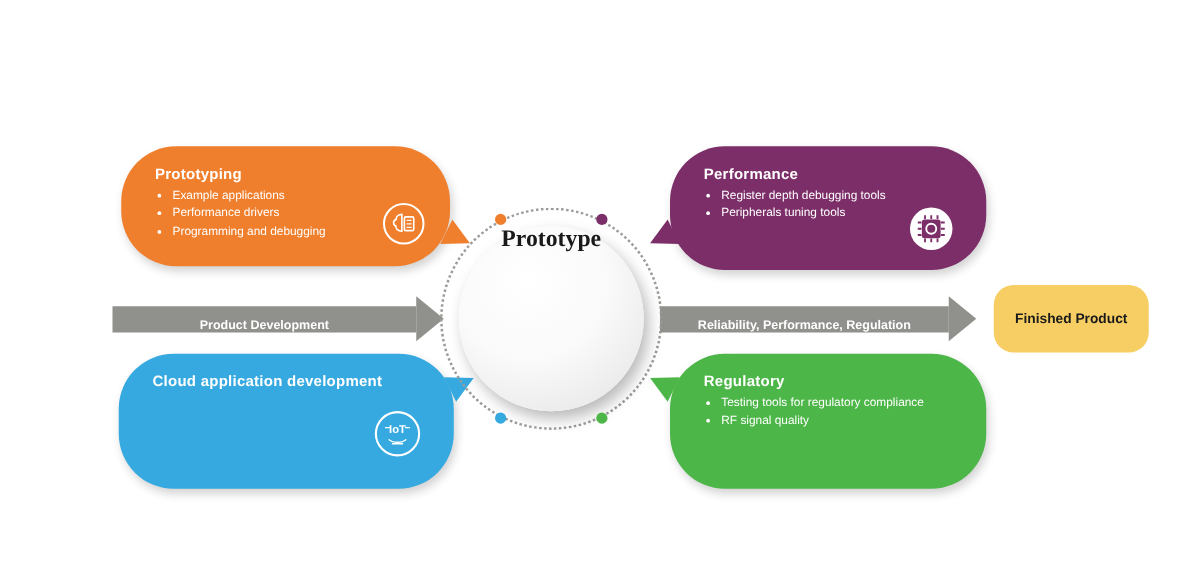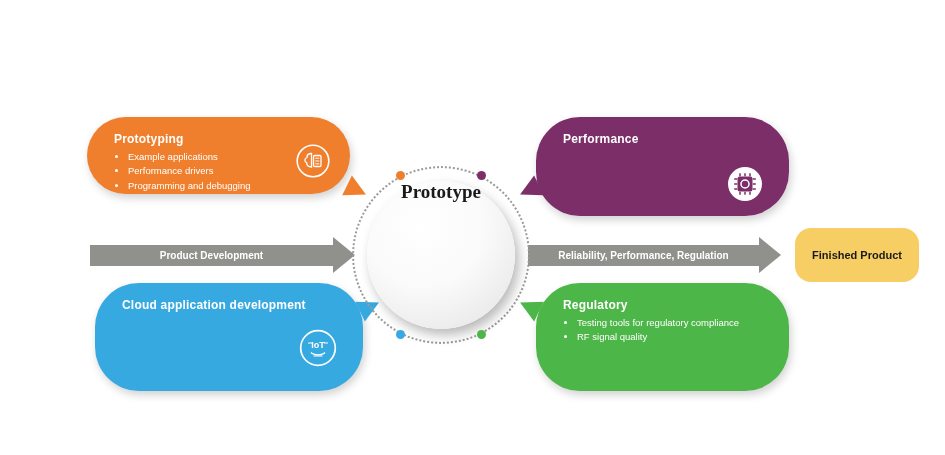--- a/index.html
+++ b/index.html
@@ -13,21 +13,21 @@
     position: absolute;
     color: #fff;
     border-radius: 44px;
     padding: 15px 14px 10px 27px;
     box-shadow: 2px 4px 8px rgba(0,0,0,0.18);
   }
   .bubble h3 { margin: 0 0 4px 0; font-size: 12px; font-weight: bold; letter-spacing: .2px; }
   .bubble ul { margin: 2px 0 0 0; padding: 0 0 0 14px; list-style: disc; }
   .bubble li { font-size: 9.5px; line-height: 1.5; }
 
-  .bubble-prototyping { left: 87px;  top: 117px; width: 263px; height: 77px;  background: var(--orange, #F07F2D); }
+  .bubble-prototyping { left: 97px;  top: 117px; width: 263px; height: 96px;  background: var(--orange, #F07F2D); }
   .bubble-performance { left: 536px; top: 117px; width: 253px; height: 99px;  background: var(--purple, #7C2E68); }
   .bubble-cloud       { left: 95px;  top: 283px; width: 268px; height: 108px; background: var(--blue, #36A9E0); }
   .bubble-regulatory  { left: 536px; top: 283px; width: 253px; height: 108px; background: var(--green, #4DB648); }
 
   
   .tail { position: absolute; width: 0; height: 0; border-top: 11px solid transparent; border-bottom: 11px solid transparent; }
   .tail-r { border-left: 21px solid; right: -17px; }
   .tail-l { border-right: 21px solid; left: -17px; }
   .bubble-prototyping .tail { border-left-color:  var(--orange, #F07F2D); top: 62px; transform: rotate(26deg); }
   .bubble-performance .tail { border-right-color: var(--purple, #7C2E68); top: 62px; transform: rotate(-26deg); }
@@ -58,21 +58,21 @@
   .dot { position: absolute; width: 9px; height: 9px; border-radius: 50%; }
   .dot-orange { left: 396px; top: 171px; background: var(--orange, #F07F2D); }
   .dot-purple { left: 477px; top: 171px; background: var(--purple, #7C2E68); }
   .dot-blue   { left: 396px; top: 330px; background: var(--blue, #36A9E0); }
   .dot-green  { left: 477px; top: 330px; background: var(--green, #4DB648); }
 
   
   .shaft {
     position: absolute; top: 245px; height: 21px;
     background: var(--arrow_gray, #90908C);
-    display: flex; align-items: center; justify-content: center;
+    display: flex; align-items: flex-end; justify-content: center;
     color: #fff; font-size: 10px; font-weight: bold; white-space: nowrap;
   }
   .shaft-left  { left: 90px;  width: 243px; }
   .shaft-right { left: 528px; width: 231px; }
   .head {
     position: absolute; top: 237px; width: 0; height: 0;
     border-top: 18.5px solid transparent; border-bottom: 18.5px solid transparent;
     border-left: 22px solid var(--arrow_gray, #90908C);
   }
   .head-left  { left: 333px; }
@@ -119,20 +119,24 @@
         <path d="M15.5 9.5c-2.8 0-4.6 1.8-4.6 4-1.2.4-2 1.4-2 2.7 0 1.2.7 2.2 1.8 2.6-.2 2.3 1.6 4.2 4.8 4.2z" fill="none" stroke="#fff" stroke-width="1.3"></path>
         <rect x="17.5" y="11.5" width="7.5" height="11" rx="1.2" fill="none" stroke="#fff" stroke-width="1.3"></rect>
         <path d="M19.3 14.2h4M19.3 17h4M19.3 19.8h4" stroke="#fff" stroke-width="1"></path>
       </svg>
     </span>
   </div>
 
   <div class="bubble bubble-performance">
     <div class="tail tail-l"></div>
     <h3>Performance</h3>
+    <ul>
+      <li>Register depth debugging tools</li>
+      <li>Peripherals tuning tools</li>
+    </ul>
     <span class="icon">
       <svg width="36" height="36" viewBox="0 0 36 36">
         <circle cx="18" cy="18" r="17" fill="#fff"></circle>
         <rect class="fill-purple" x="10.5" y="10.5" width="15" height="15" rx="2"></rect>
         <circle cx="18" cy="18" r="4" fill="none" stroke="#fff" stroke-width="1.5"></circle>
         <path class="stroke-purple" d="M13 7.2v3M18 7.2v3M23 7.2v3M13 25.8v3M18 25.8v3M23 25.8v3M7.2 13h3M7.2 18h3M7.2 23h3M25.8 13h3M25.8 18h3M25.8 23h3" stroke-width="1.5"></path>
       </svg>
     </span>
   </div>
 

